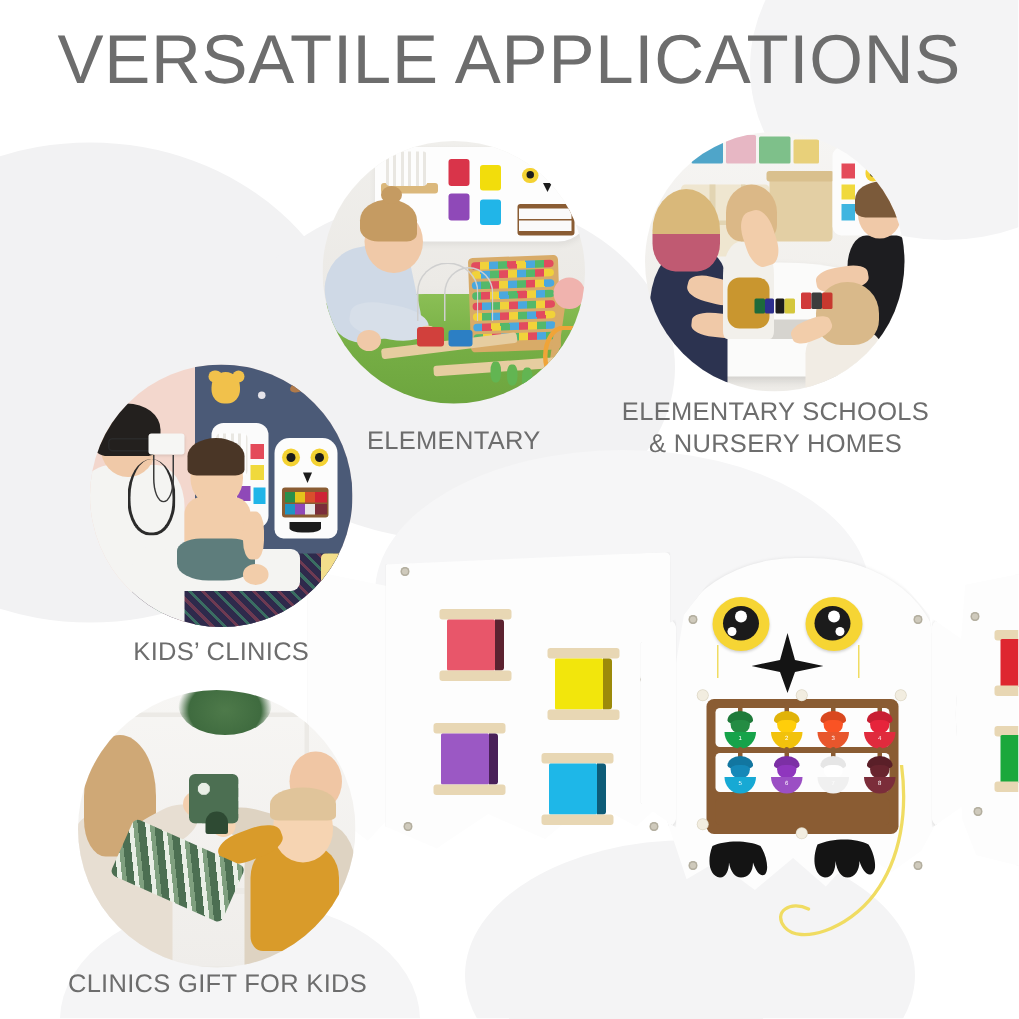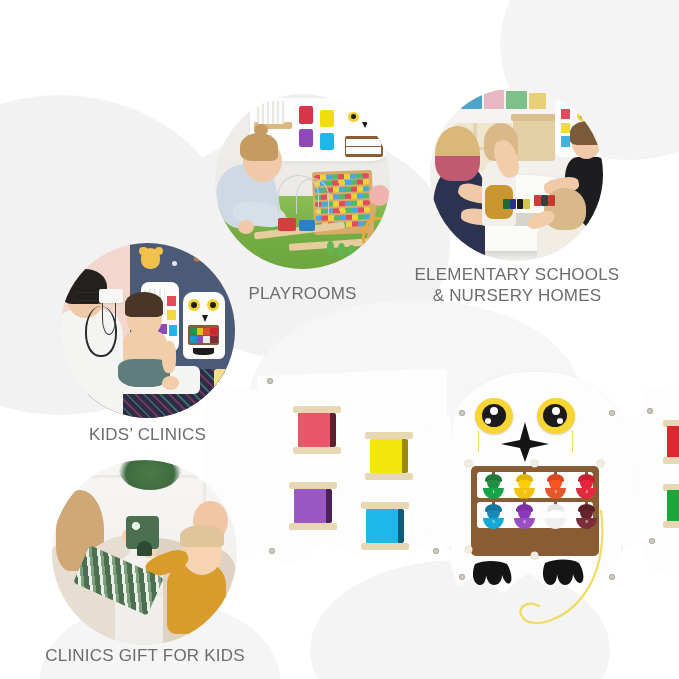--- a/index.html
+++ b/index.html
@@ -104,20 +104,21 @@
 
 <div id="stage">
 
   <div class="bg-blob b3"></div>
   <div class="bg-blob b1"></div>
   <div class="bg-blob b2"></div>
   <div class="bg-blob b6"></div>
   <div class="bg-blob b4"></div>
   <div class="bg-blob b5"></div>
 
+  <div class="page-title">VERSATILE APPLICATIONS</div>
 
   <div id="product">
 
     <div class="panel" style="left:0px;top:20px;width:56px;height:190px;border-radius:6px 2px 2px 6px;
                 clip-path:polygon(0 0,100% 6%,100% 86%,72% 95%,40% 88%,0 97%);"></div>
 
     <div class="panel" style="left:52px;top:8px;width:190px;height:208px;border-radius:4px;
                 clip-path:polygon(0 4%,100% 0,100% 78%,88% 88%,72% 80%,56% 92%,36% 84%,18% 95%,0 88%);">
     </div>
     <div class="screw" style="left:62px;top:18px;"></div>
@@ -341,21 +342,21 @@
         <div class="r pr-track" style="left:42%;top:84%;width:48%;height:4%;transform:rotate(-4deg);"></div>
         <div class="r" style="left:36%;top:71%;width:10%;height:7%;background:#d1403c;border-radius:2px;"></div>
         <div class="r" style="left:48%;top:72%;width:9%;height:6%;background:#2c7fc4;border-radius:2px;"></div>
         <div class="circ" style="left:64%;top:84%;width:4%;height:8%;background:#62b552;border-radius:40%;"></div>
         <div class="circ" style="left:70%;top:85%;width:4%;height:8%;background:#62b552;border-radius:40%;"></div>
         <div class="circ" style="left:76%;top:86%;width:4%;height:8%;background:#62b552;border-radius:40%;"></div>
         <div class="circ" style="left:88%;top:52%;width:12%;height:12%;background:#f0b3ae;"></div>
         <div class="r" style="left:84%;top:70%;width:14%;height:20%;border:3px solid #f0a438;border-radius:50% 0 0 50%;border-right:none;"></div>
       </div>
     </div>
-    <div class="cap" style="left:195px;top:283px;width:215px;">PLAYROOMS</div>
+    <div class="cap" style="left:195px;top:283px;width:215px;">ELEMENTARY</div>
   </div>
 
   <div class="photo-card">
     <div class="photo-circle" style="left:430px;top:88px;width:173px;height:173px;">
       <div class="scene sc-bg r">
 
         <div class="r sc-shelf" style="left:14%;top:20%;width:34%;height:28%;background:#efe6d0;border-radius:3px;"></div>
         <div class="r" style="left:14%;top:34%;width:34%;height:2%;background:#e2d4b2;"></div>
         <div class="r" style="left:25%;top:20%;width:2%;height:28%;background:#e2d4b2;"></div>
         <div class="r" style="left:37%;top:20%;width:2%;height:28%;background:#e2d4b2;"></div>

